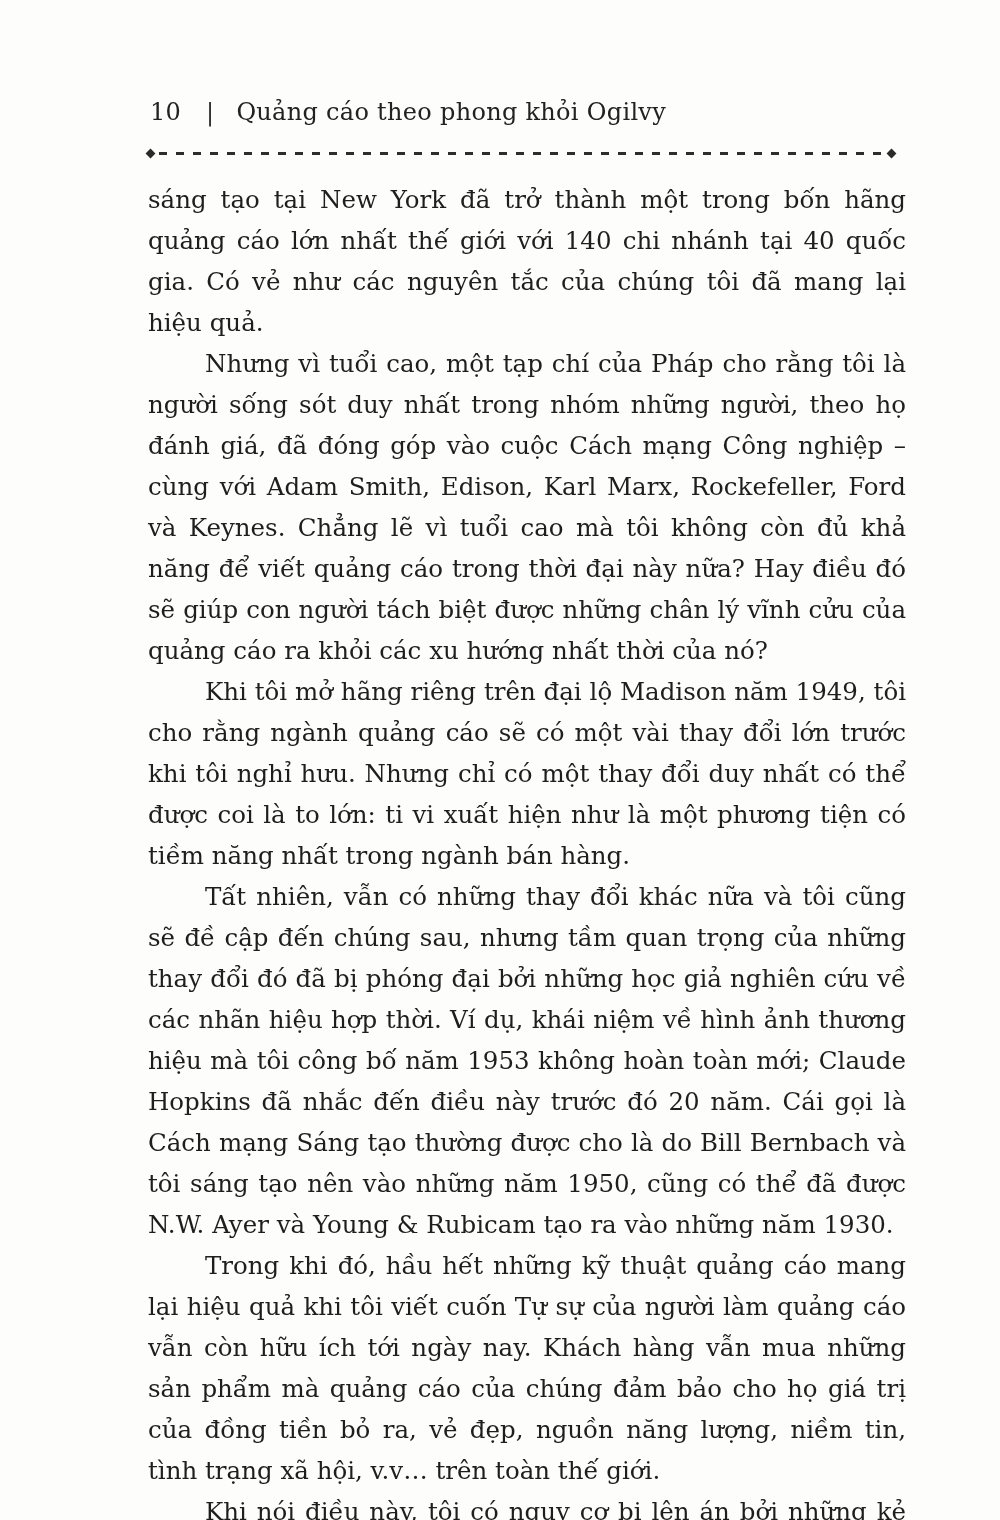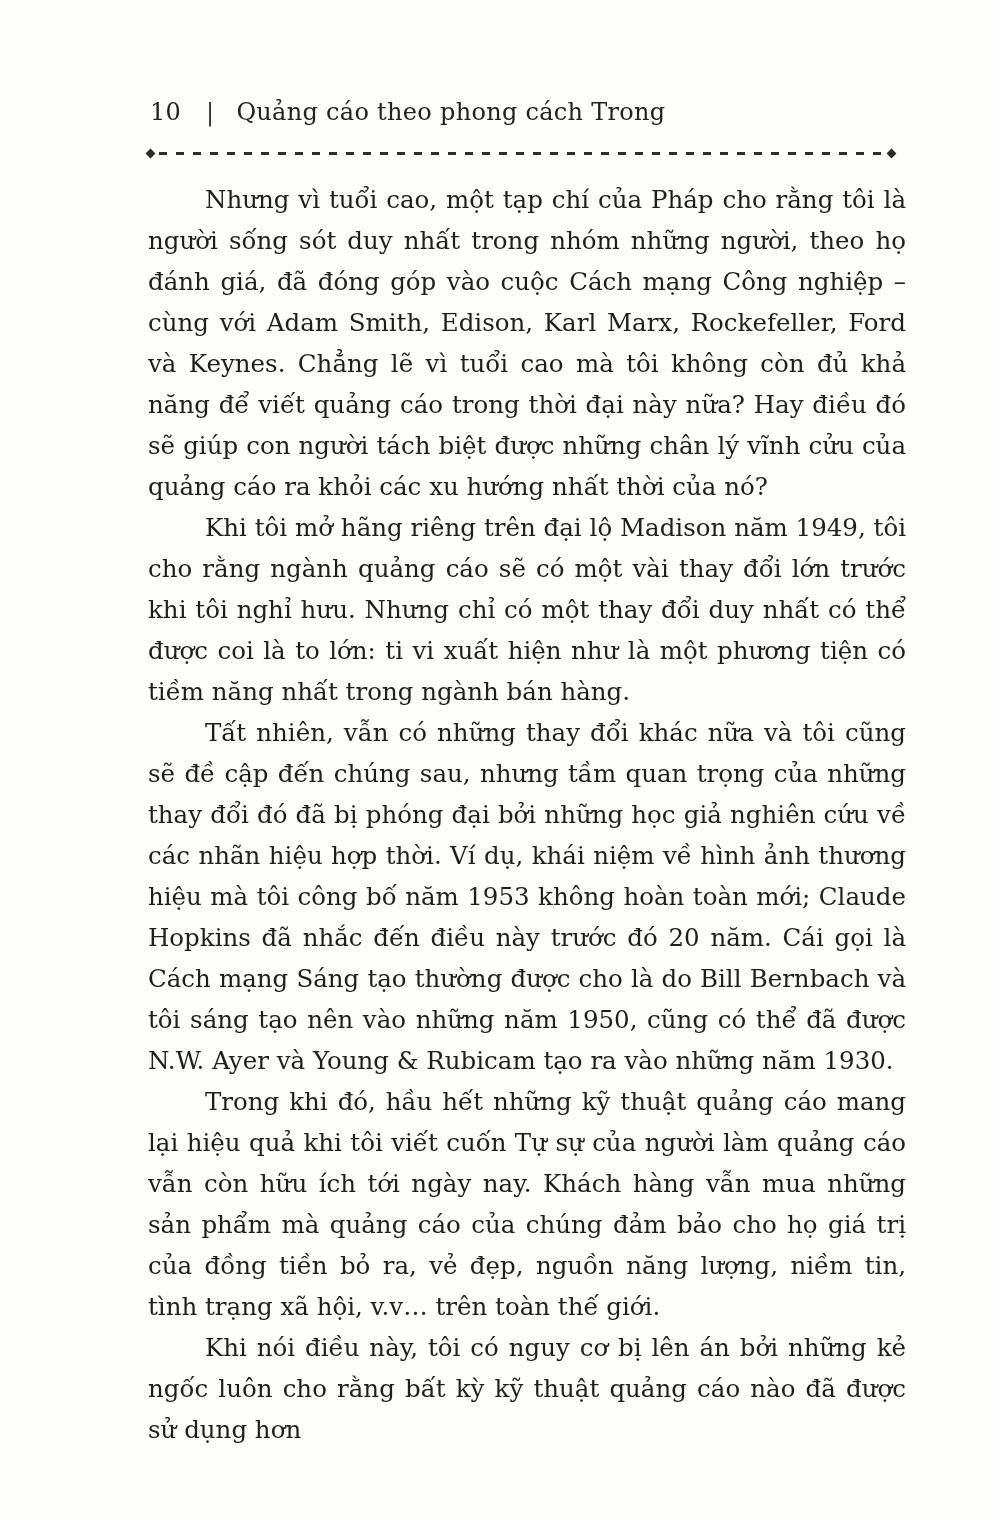--- a/index.html
+++ b/index.html
@@ -86,30 +86,31 @@
   }
 </style>
 </head>
 <body>
 
 <div class="page">
 
   <div class="header">
     <span class="pagenum">10</span>
     <span class="sep">|</span>
-    <span class="title">Quảng cáo theo phong cách Trong</span>
+    <span class="title">Quảng cáo theo phong khỏi Ogilvy</span>
   </div>
 
   <div class="rule">
     <span class="diamond"></span>
     <span class="dashes"></span>
     <span class="diamond"></span>
   </div>
 
   <div class="body">
+      <p class=""><span>sáng tạo tại New York đã trở thành một trong bốn hãng quảng cáo lớn nhất thế giới với 140 chi nhánh tại 40 quốc gia. Có vẻ như các nguyên tắc của chúng tôi đã mang lại hiệu quả.</span></p>
       <p class="indent"><span>Nhưng vì tuổi cao, một tạp chí của Pháp cho rằng tôi là người sống sót duy nhất trong nhóm những người, theo họ đánh giá, đã đóng góp vào cuộc Cách mạng Công nghiệp – cùng với Adam Smith, Edison, Karl Marx, Rockefeller, Ford và Keynes. Chẳng lẽ vì tuổi cao mà tôi không còn đủ khả năng để viết quảng cáo trong thời đại này nữa? Hay điều đó sẽ giúp con người tách biệt được những chân lý vĩnh cửu của quảng cáo ra khỏi các xu hướng nhất thời của nó?</span></p>
       <p class="indent"><span>Khi tôi mở hãng riêng trên đại lộ Madison năm 1949, tôi cho rằng ngành quảng cáo sẽ có một vài thay đổi lớn trước khi tôi nghỉ hưu. Nhưng chỉ có một thay đổi duy nhất có thể được coi là to lớn: ti vi xuất hiện như là một phương tiện có tiềm năng nhất trong ngành bán hàng.</span></p>
       <p class="indent"><span>Tất nhiên, vẫn có những thay đổi khác nữa và tôi cũng sẽ đề cập đến chúng sau, nhưng tầm quan trọng của những thay đổi đó đã bị phóng đại bởi những học giả nghiên cứu về các nhãn hiệu hợp thời. Ví dụ, khái niệm về hình ảnh thương hiệu mà tôi công bố năm 1953 không hoàn toàn mới; Claude Hopkins đã nhắc đến điều này trước đó 20 năm. Cái gọi là Cách mạng Sáng tạo thường được cho là do Bill Bernbach và tôi sáng tạo nên vào những năm 1950, cũng có thể đã được N.W. Ayer và Young &amp; Rubicam tạo ra vào những năm 1930.</span></p>
       <p class="indent"><span>Trong khi đó, hầu hết những kỹ thuật quảng cáo mang lại hiệu quả khi tôi viết cuốn </span><span class="italic">Tự sự của người làm quảng cáo</span><span> vẫn còn hữu ích tới ngày nay. Khách hàng vẫn mua những sản phẩm mà quảng cáo của chúng đảm bảo cho họ giá trị của đồng tiền bỏ ra, vẻ đẹp, nguồn năng lượng, niềm tin, tình trạng xã hội, v.v… trên toàn thế giới.</span></p>
       <p class="indent"><span>Khi nói điều này, tôi có nguy cơ bị lên án bởi những kẻ ngốc luôn cho rằng bất kỳ kỹ thuật quảng cáo nào đã được sử dụng hơn</span></p>
     </div>
 
 </div>
 
 </body></html>

